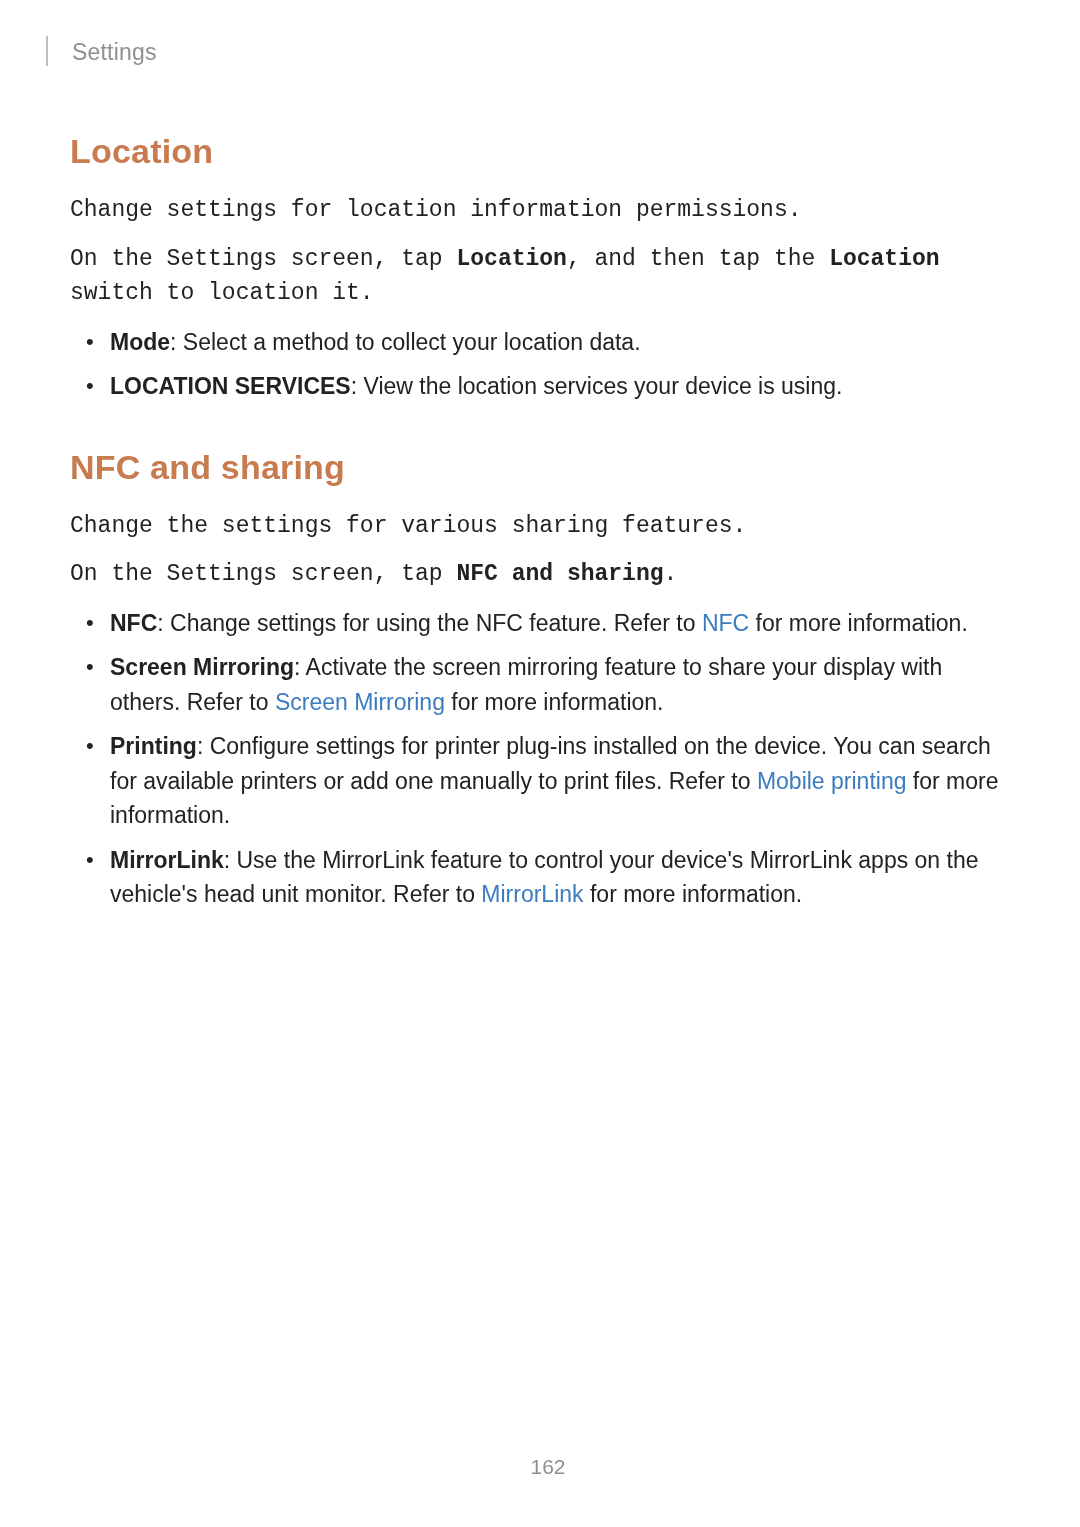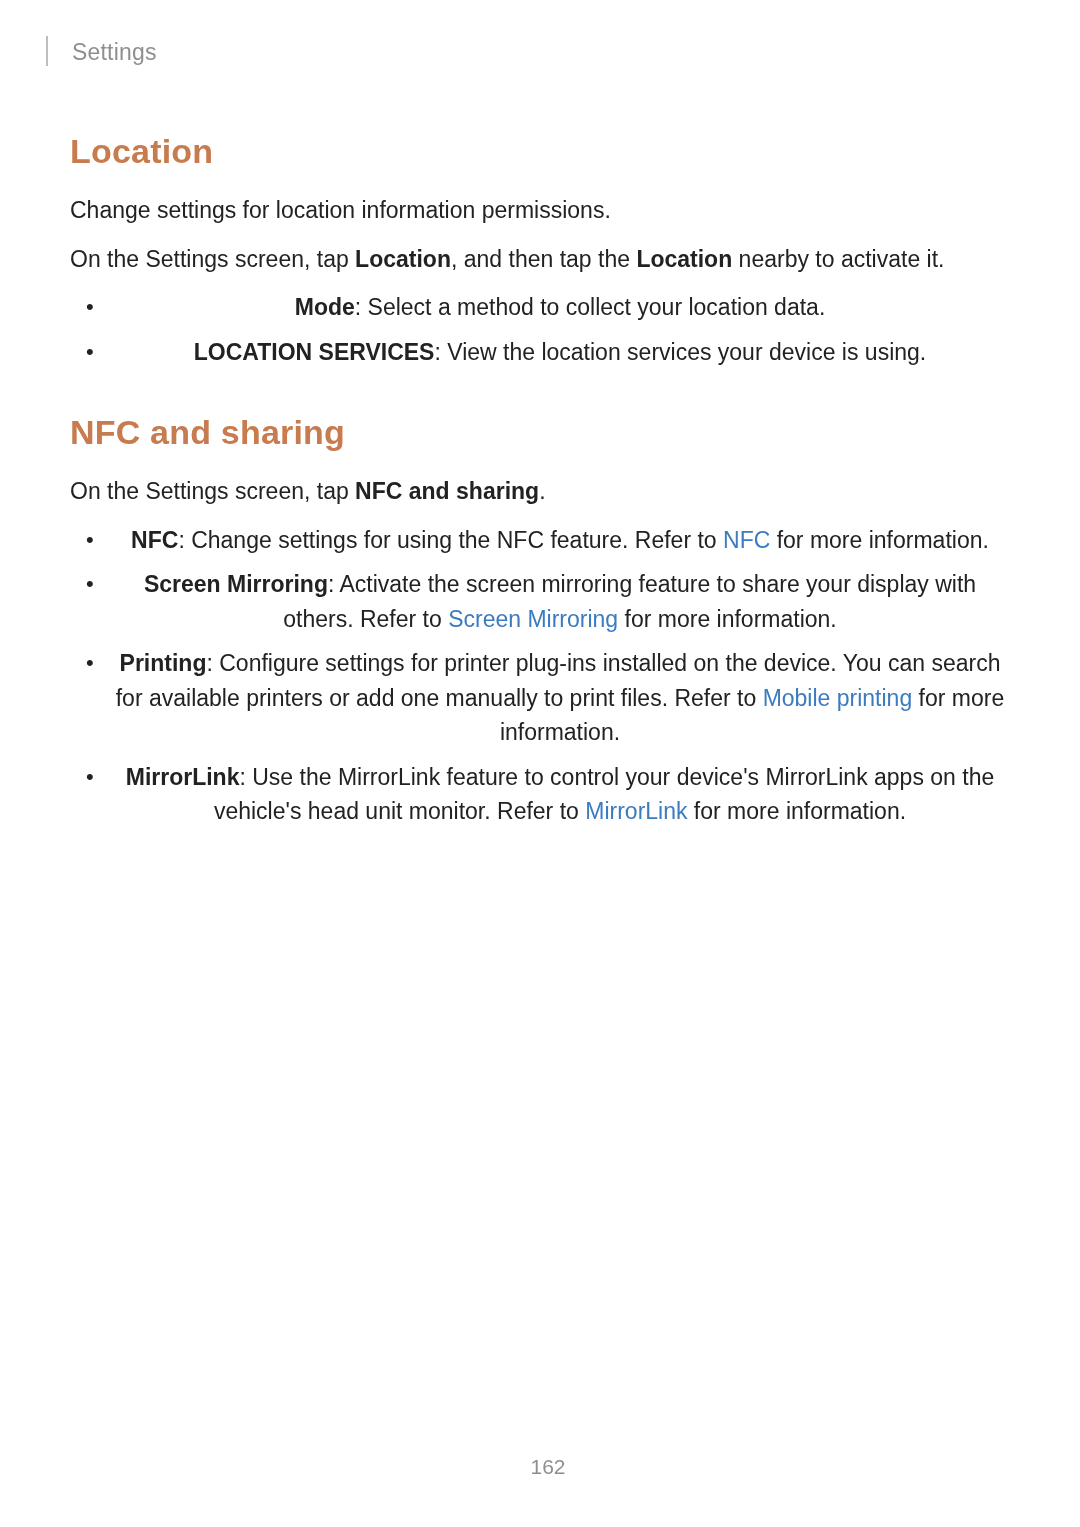--- a/index.html
+++ b/index.html
@@ -35,27 +35,27 @@
     font-size: 34px;
     font-weight: 700;
     margin-bottom: 22px;
     letter-spacing: 0.2px;
   }
   p.body {
     font-size: 23px;
     line-height: 1.5;
     color: #222;
     margin-bottom: 14px;
+    font-family: Liberation Mono, monospace;
   }
   .bold { font-weight: 700; }
   ul.items {
     list-style: none;
     padding: 0;
     margin: 8px 0 44px 0;
-    text-align: center;
   }
   ul.items > li {
     position: relative;
     padding-left: 40px;
     font-size: 23px;
     line-height: 1.5;
     color: #222;
     margin-bottom: 10px;
   }
   ul.items > li::before {
@@ -85,34 +85,35 @@
   <div class="header">
     <span class="tick"></span>
     <span class="breadcrumb">Settings</span>
   </div>
 
   <h2 class="section">Location</h2>
 
   <p class="body">Change settings for location information permissions.</p>
 
   <p class="body">
-    <span>On the Settings screen, tap </span><span class="bold">Location</span><span>, and then tap the </span><span class="bold">Location</span><span> nearby to activate it.</span>
+    <span>On the Settings screen, tap </span><span class="bold">Location</span><span>, and then tap the </span><span class="bold">Location</span><span> switch to location it.</span>
   </p>
 
   <ul class="items">
     <li>
       <span class="bold">Mode</span><span>: Select a method to collect your location data.</span>
     </li>
     <li>
       <span class="bold">LOCATION SERVICES</span><span>: View the location services your device is using.</span>
     </li>
   </ul>
 
   <h2 class="section">NFC and sharing</h2>
 
+  <p class="body">Change the settings for various sharing features.</p>
 
   <p class="body">
     <span>On the Settings screen, tap </span><span class="bold">NFC and sharing</span><span>.</span>
   </p>
 
   <ul class="items">
     <li>
       <span class="bold">NFC</span><span>: Change settings for using the NFC feature. Refer to </span><span class="link">NFC</span><span> for more information.</span>
     </li>
     <li>

